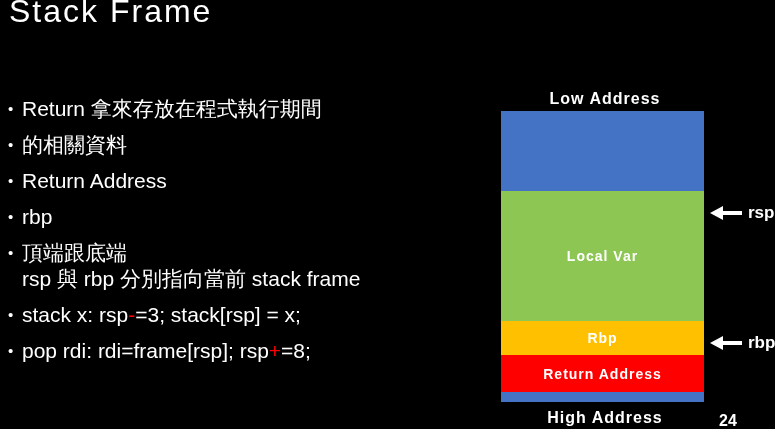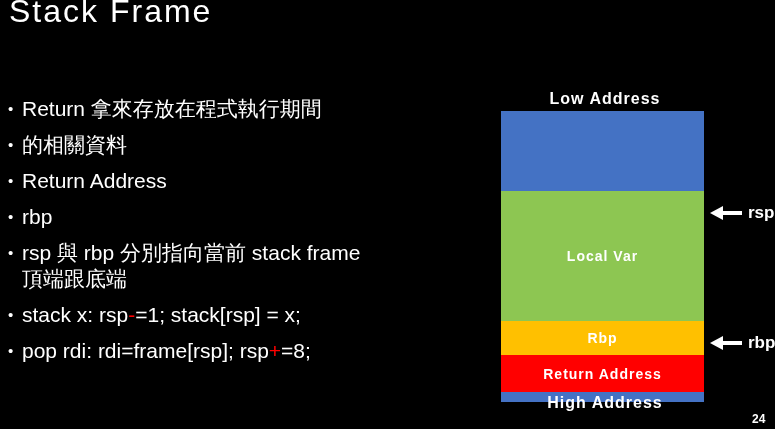--- a/index.html
+++ b/index.html
@@ -48,21 +48,21 @@
   
   .addr-label {
     position: absolute;
     left: 501px; width: 208px;
     text-align: center;
     font-size: 16px;
     font-weight: bold;
     letter-spacing: 1px;
   }
   .addr-label.top { top: 90px; }
-  .addr-label.bottom { top: 394px; }
+  .addr-label.bottom { top: 409px; }
   .stack-column {
     position: absolute;
     left: 501px; top: 111px;
     width: 203px;
   }
   .block {
     position: relative;
     width: 100%;
     display: flex;
     align-items: center;
@@ -91,22 +91,22 @@
     width: 19px; height: 4px;
     background: #fff;
   }
   .plabel {
     margin-left: 6px;
     font-size: 17px;
     font-weight: bold;
   }
   .page-number {
     position: absolute;
-    left: 752px; top: 412px;
-    font-size: 12px;
+    left: 719px; top: 412px;
+    font-size: 16px;
     font-weight: bold;
   }
 </style>
 </head>
 <body>
 
 <div class="slide">
   <h1 class="title">Stack Frame</h1>
 
   <ul class="bullets">
@@ -130,28 +130,28 @@
       </li>
       <li>
         <span class="dot">•</span>
         <div class="btext">
           <div class="bline"><span>rbp</span></div>
         </div>
       </li>
       <li>
         <span class="dot">•</span>
         <div class="btext">
+          <div class="bline"><span>頂端跟底端</span></div>
           <div class="bline"><span>rsp 與 rbp 分別指向當前 stack frame</span></div>
-          <div class="bline"><span>頂端跟底端</span></div>
         </div>
       </li>
       <li>
         <span class="dot">•</span>
         <div class="btext">
-          <div class="bline"><span>stack x: rsp</span><span class="red">-</span><span>=1; stack[rsp] = x;</span></div>
+          <div class="bline"><span>stack x: rsp</span><span class="red">-</span><span>=3; stack[rsp] = x;</span></div>
         </div>
       </li>
       <li>
         <span class="dot">•</span>
         <div class="btext">
           <div class="bline"><span>pop rdi: rdi=frame[rsp]; rsp</span><span class="red">+</span><span>=8;</span></div>
         </div>
       </li>
     </ul>
 

